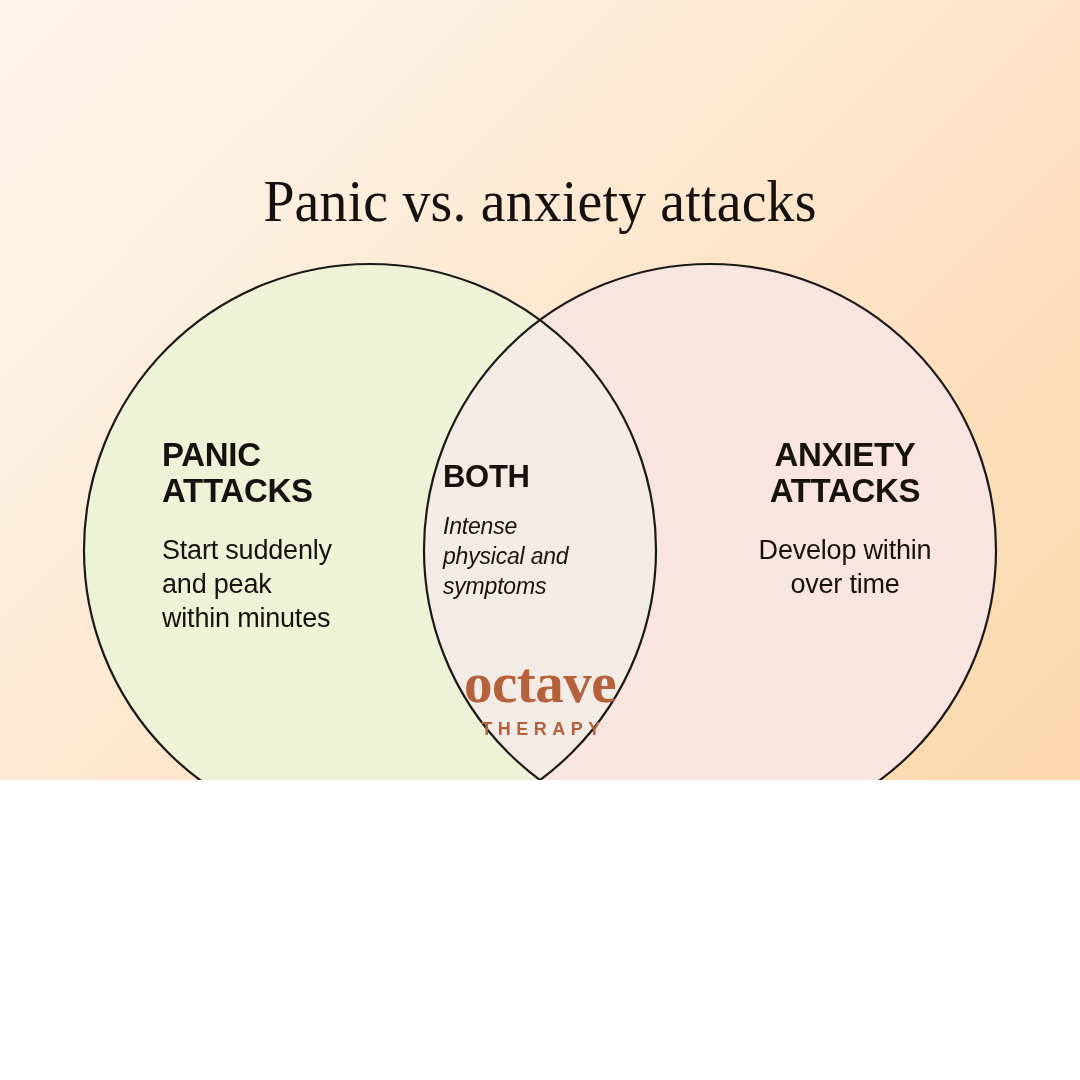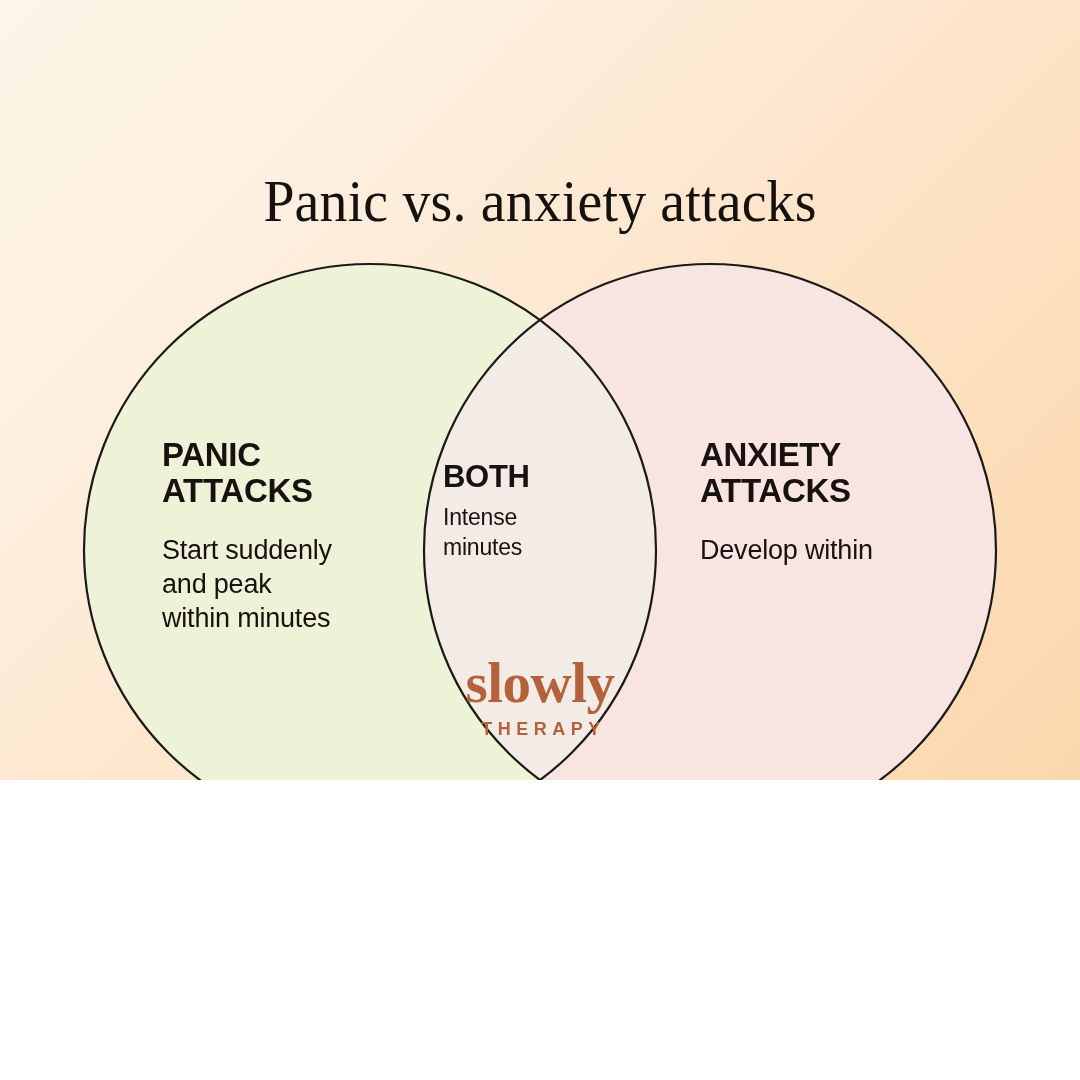--- a/index.html
+++ b/index.html
@@ -70,21 +70,21 @@
   #left-block {
     left: 162px;
     top: 437px;
     width: 250px;
     text-align: left;
   }
   #right-block {
     left: 700px;
     top: 437px;
     width: 290px;
-    text-align: left;
+    text-align: center;
   }
   #center-block {
     left: 443px;
     top: 460px;
     width: 194px;
     text-align: left;
   }
 
   .heading {
     font-weight: 700;
@@ -104,22 +104,23 @@
     line-height: 1.25;
     letter-spacing: -0.2px;
   }
   #left-block .body-text,
   #right-block .body-text {
     font-size: 27px;
     margin-top: 26px;
   }
   #center-block .body-text {
     font-size: 23px;
-    margin-top: 10px;
+    margin-top: 19px;
     line-height: 1.3;
+    font-style: italic;
   }
 
   .line { display: block; white-space: pre; }
 
   
   #logo {
     position: absolute;
     left: 0;
     bottom: 42px;
     width: 1080px;
@@ -186,33 +187,35 @@
         <span class="line">within minutes</span>
       </div>
     </div>
 
     <div class="venn-text" id="center-block">
       <div class="heading">
         <span class="line">BOTH</span>
       </div>
       <div class="body-text">
         <span class="line">Intense</span>
-        <span class="line">minutes</span>
+        <span class="line">physical and</span>
+        <span class="line">symptoms</span>
       </div>
     </div>
 
     <div class="venn-text" id="right-block">
       <div class="heading">
         <span class="line">ANXIETY</span>
         <span class="line">ATTACKS</span>
       </div>
       <div class="body-text">
         <span class="line">Develop within</span>
+        <span class="line">over time</span>
       </div>
     </div>
   </div>
 
   <div id="logo">
-    <span id="logo-word">slowly</span>
+    <span id="logo-word">octave</span>
     <span id="logo-sub">THERAPY</span>
   </div>
 
 </div>
 
 </body></html>

